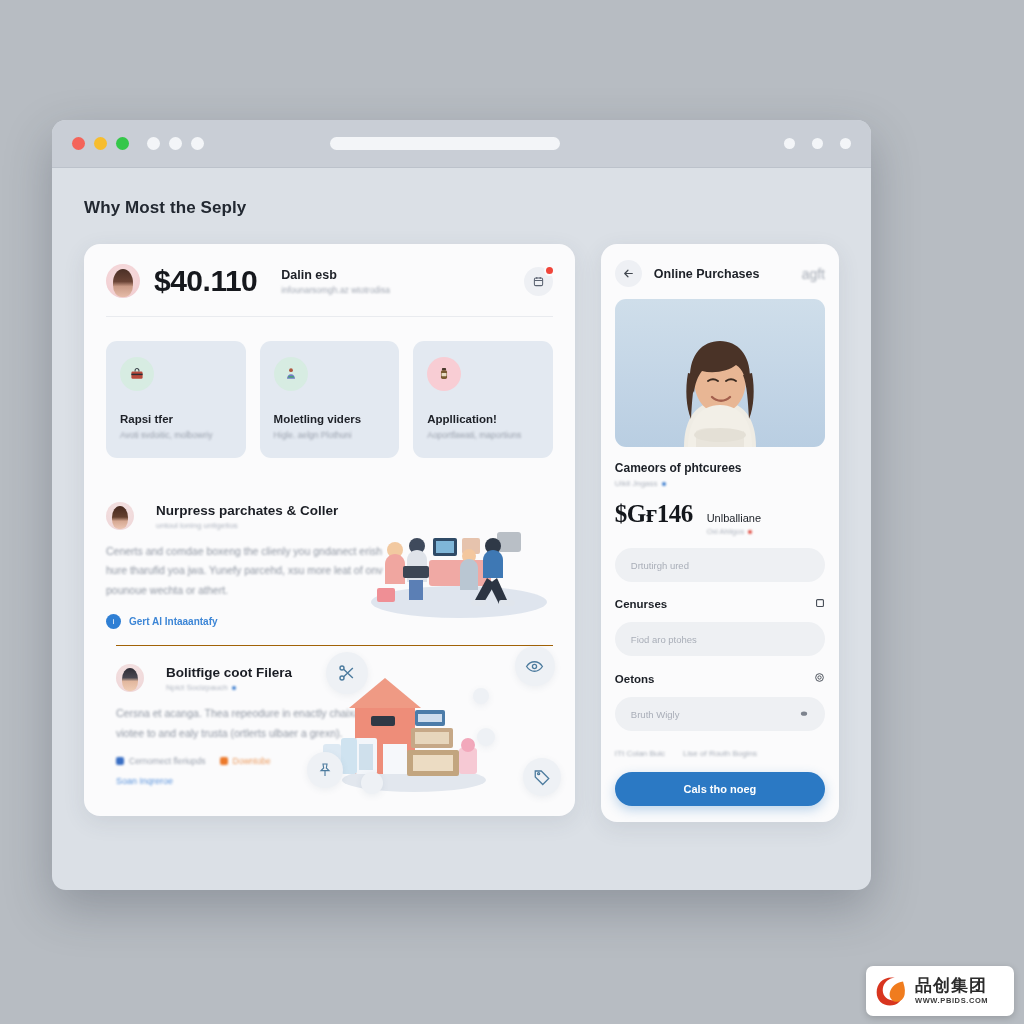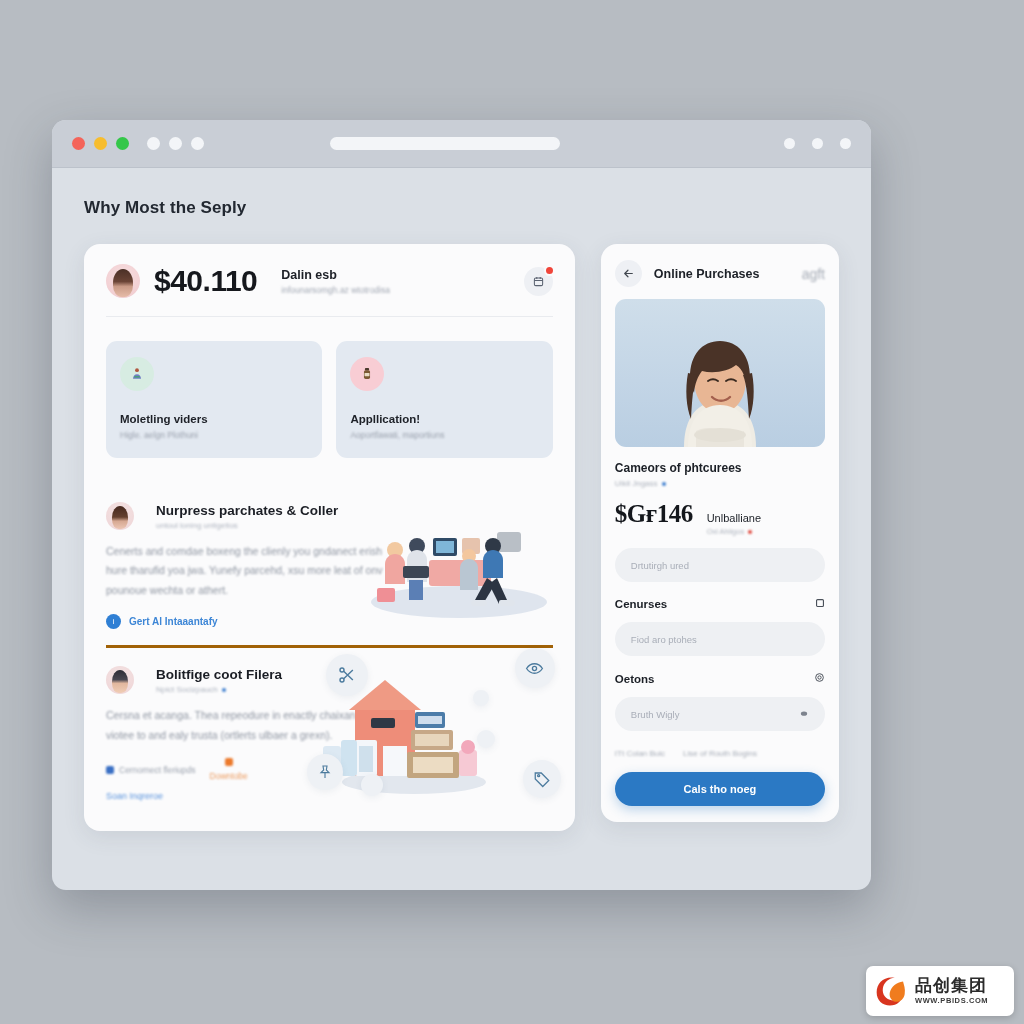--- a/index.html
+++ b/index.html
@@ -97,21 +97,21 @@
     font-size: 15px; margin-bottom: 22px;
   }
   .ic-mint { background: #d7ece2; }
   .ic-pink { background: #f8cdd4; }
   .tile-title { font-size: 11.5px; font-weight: 700; color: #1d2027; filter: blur(.35px); }
   .tile-sub { font-size: 8.5px; color: #9aa1ad; margin-top: 5px; filter: blur(.8px); }
 
   
   .feed { padding: 0 22px; }
   .feed-sec { padding: 18px 0 16px 0; position: relative; }
-  .feed-sec + .feed-sec { border-top: 3px solid #a16207; }
+  .feed-sec + .feed-sec { border-top: 1px solid #a16207; margin-left: 10px; }
   .fs-head { display: flex; gap: 22px; align-items: flex-end; }
   .fs-avatar {
     width: 28px; height: 28px; border-radius: 50%; flex: none;
     background: radial-gradient(circle at 50% 35%, #f4e3e3, #eed4d6);
     position: relative; overflow: hidden;
   }
   .fs-avatar::after {
     content: ""; position: absolute; left: 6px; top: 4px; width: 16px; height: 23px;
     border-radius: 50% 50% 42% 42%;
     background: linear-gradient(180deg,#46291f 0%,#64402f 48%,#d6a892 66%,#ecc6b4 100%);
@@ -131,21 +131,21 @@
     width: 15px; height: 15px; border-radius: 50%; background: #2f7fd4;
     display: flex; align-items: center; justify-content: center;
     color: #fff; font-size: 8px;
   }
   .link-txt { font-size: 10px; font-weight: 700; color: #3d86d6; filter: blur(.7px); }
 
   .tag-row { display: flex; gap: 14px; margin-top: 13px; align-items: center; }
   .tag { display: flex; align-items: center; gap: 5px; font-size: 8.5px; filter: blur(.8px); }
   .tag .sq { width: 8px; height: 8px; border-radius: 2px; }
   .tag.blue .sq { background: #3a6fc4; } .tag.blue { color: #9aa1ad; }
-  .tag.orange .sq { background: #ec7a2c; } .tag.orange { color: #ec9a5c; flex-direction: column; }
+  .tag.orange .sq { background: #ec7a2c; } .tag.orange { color: #ec9a5c; }
   .sub-link { font-size: 9px; color: #5a94dd; margin-top: 10px; filter: blur(.8px); }
 
   
   .illus { position: absolute; }
   .illus1 { right: -6px; top: 18px; width: 200px; height: 120px; }
   .illus2 { right: 4px; top: 6px; width: 230px; height: 160px; }
   .floatbtn {
     position: absolute; border-radius: 50%; background: #eef1f5;
     display: flex; align-items: center; justify-content: center;
     color: #5c7f9e; box-shadow: 0 2px 7px rgba(70,90,120,.08);
@@ -255,20 +255,31 @@
                     <path d="M2 6.5h12M5.5 1.5v3M10.5 1.5v3"></path>
                 </svg>
               </div>
               <span class="badge-dot"></span>
             </div>
           </div>
 
           <div class="divider"></div>
 
           <div class="tiles">
+            <div class="tile">
+              <div class="tile-icon ic-mint">
+                <svg width="16" height="16" viewBox="0 0 20 20">
+                    <rect x="3" y="7" width="14" height="9" rx="1.6" fill="#b84a3c"></rect>
+                    <rect x="3" y="9.6" width="14" height="1.8" fill="#2b2f36"></rect>
+                    <path d="M7.6 7V5.6a2.4 2.4 0 0 1 4.8 0V7" stroke="#3b4149" stroke-width="1.3" fill="none"></path>
+                  </svg>
+              </div>
+              <div class="tile-title">Rapsi tfer</div>
+              <div class="tile-sub">Avoti svdoitic, molbowriy</div>
+            </div>
             <div class="tile">
               <div class="tile-icon ic-mint">
                 <svg width="16" height="16" viewBox="0 0 20 20">
                     <circle cx="10" cy="5.2" r="2.4" fill="#b0573f"></circle>
                     <path d="M5 16c0-3.6 2.2-5.8 5-5.8s5 2.2 5 5.8z" fill="#6f7ec4"></path>
                     <path d="M6.6 13.5h6.8" stroke="#49a07a" stroke-width="2"></path>
                   </svg>
               </div>
               <div class="tile-title">Moletling viders</div>
               <div class="tile-sub">Higle. aelgn Plothuni</div>

